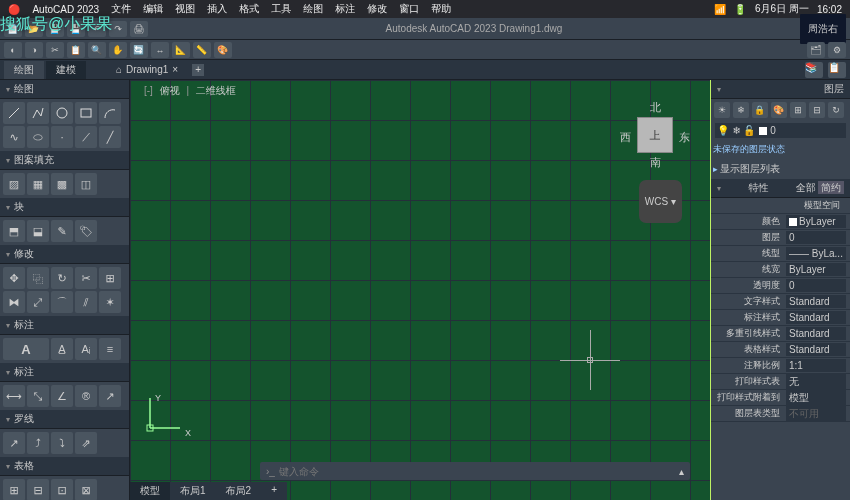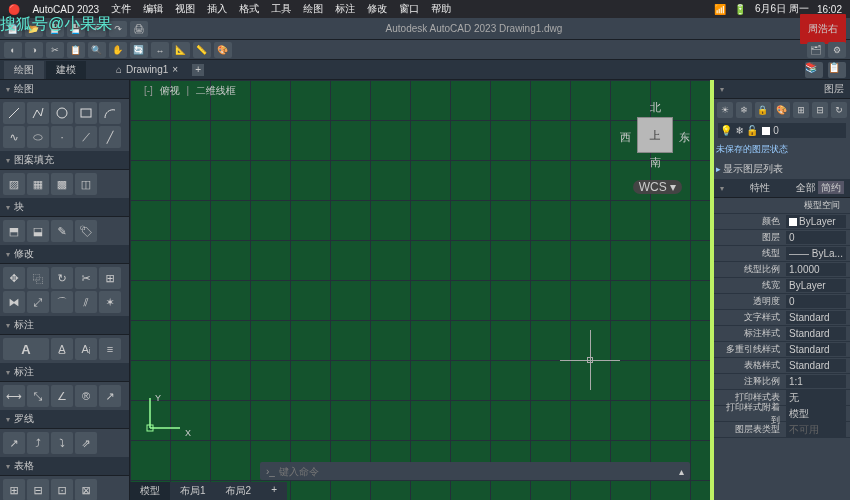--- a/index.html
+++ b/index.html
@@ -4,21 +4,21 @@
 <style>
 *{margin:0;padding:0;box-sizing:border-box;font-family:"Microsoft YaHei",sans-serif;font-size:10px;color:#ccc;user-select:none}
 body{width:850px;height:500px;background:#1e2832;overflow:hidden}
 .mac-menubar{height:18px;background:rgba(40,40,45,0.95);display:flex;align-items:center;padding:0 8px;gap:12px;color:#fff;font-size:10px}
 .mac-menubar .right{margin-left:auto;display:flex;gap:8px;align-items:center}
 .mac-menubar span{color:#eee}
 .watermark{position:absolute;top:14px;left:0;font-size:16px;color:#5eead4;z-index:100;font-weight:500;text-shadow:0 0 4px rgba(0,0,0,0.8)}
 .toolbar{height:22px;background:#3a4450;display:flex;align-items:center;padding:0 4px;gap:3px;border-bottom:1px solid #1a1f26}
 .toolbar .icon{width:18px;height:16px;background:#4a5560;border-radius:2px;display:flex;align-items:center;justify-content:center;font-size:9px}
 .title-center{flex:1;text-align:center;color:#aaa;font-size:10px}
-.user-badge{background:#b91c1c;padding:8px 8px;border-radius:1px;font-size:10px}
+.user-badge{background:#0f172a;padding:8px 8px;border-radius:1px;font-size:10px}
 .tabs-bar{height:20px;background:#2a3440;display:flex;align-items:center;padding:0 4px;gap:2px;border-bottom:1px solid #1a1f26}
 .tab{padding:2px 10px;background:#3a4450;font-size:10px;cursor:pointer}
 .tab.active{background:#1e2832}
 .doc-tab{display:flex;align-items:center;gap:4px;padding:1px 6px}
 .doc-tab .plus{width:12px;height:12px;background:#4a5560;display:flex;align-items:center;justify-content:center}
 .main{display:flex;height:420px}
 .left-panel{width:130px;background:#3a4450;overflow-y:auto;border-right:1px solid #1a1f26}
 .section-hdr{background:#2a3440;padding:2px 6px;font-size:10px;display:flex;align-items:center;gap:4px;border-bottom:1px solid #1a1f26}
 .section-hdr::before{content:"▾";font-size:8px;color:#888}
 .tool-grid{display:flex;flex-wrap:wrap;padding:3px;gap:2px}
@@ -31,31 +31,31 @@
 .grid-bg{position:absolute;inset:0;background-image:linear-gradient(#252f3a 1px,transparent 1px),linear-gradient(90deg,#252f3a 1px,transparent 1px);background-size:40px 40px}
 .crosshair{position:absolute;top:280px;left:460px}
 .crosshair::before,.crosshair::after{content:"";position:absolute;background:#aaa}
 .crosshair::before{width:60px;height:1px;left:-30px;top:0}
 .crosshair::after{width:1px;height:60px;top:-30px;left:0}
 .crosshair .box{position:absolute;width:6px;height:6px;border:1px solid #aaa;left:-3px;top:-3px}
 .viewcube{position:absolute;top:20px;right:20px;width:70px;height:70px}
 .vc-center{position:absolute;width:36px;height:36px;background:#b8b8b8;left:17px;top:17px;display:flex;align-items:center;justify-content:center;color:#333;font-size:11px;border:1px solid #888}
 .vc-n,.vc-s,.vc-e,.vc-w{position:absolute;color:#ccc;font-size:11px}
 .vc-n{top:0;left:30px}.vc-s{bottom:0;left:30px}.vc-e{right:0;top:30px}.vc-w{left:0;top:30px}
-.wcs-badge{position:absolute;top:100px;right:28px;background:#444;padding:0 6px;border-radius:7px;font-size:12px}
+.wcs-badge{position:absolute;top:100px;right:28px;background:#444;padding:16px 6px;border-radius:7px;font-size:10px}
 .ucs-icon{position:absolute;bottom:30px;left:20px}
 .ucs-icon .y{position:absolute;font-size:9px;left:5px;top:-35px}
 .ucs-icon .x{position:absolute;font-size:9px;left:35px;top:0}
 .cmd-line{position:absolute;bottom:20px;left:130px;right:20px;height:18px;background:#3a4450;display:flex;align-items:center;padding:0 6px;border-radius:2px}
 .cmd-line input{flex:1;background:transparent;border:none;color:#aaa;font-size:10px;outline:none}
 .cmd-line .chevron{color:#888;margin-right:4px}
 .bottom-tabs{position:absolute;bottom:0;left:0;display:flex;background:#2a3440;height:18px}
 .bottom-tabs .bt{padding:2px 10px;font-size:10px;cursor:pointer}
 .bottom-tabs .bt.active{background:#1e2832}
-.right-panel{width:140px;background:#3a4450;overflow-y:auto;border-left:4px solid #bef264}
+.right-panel{width:140px;background:#3a4450;overflow-y:auto;border-left:1px solid #bef264}
 .prop-row{display:flex;align-items:center;padding:1px 4px;border-bottom:1px solid #2a3440;height:16px}
 .prop-label{flex:1;text-align:right;padding-right:6px;font-size:9px;color:#ccc}
 .prop-val{width:60px;background:#2a3440;padding:1px 3px;font-size:9px;display:flex;align-items:center;gap:2px}
 .prop-val.white{background:#fff;color:#000}
 .color-sw{width:8px;height:8px;background:#fff;display:inline-block}
 .layer-icons{display:flex;gap:3px;padding:3px;flex-wrap:wrap}
 .layer-icons .li{width:16px;height:16px;background:#4a5560;border-radius:2px;font-size:9px;display:flex;align-items:center;justify-content:center}
 .layer-select{margin:2px 4px;background:#2a3440;padding:2px;display:flex;align-items:center;gap:3px;font-size:9px}
 .sub-link{padding:3px 2px;font-size:9px;color:#9cf}
 </style>
@@ -322,26 +322,20 @@
             <span>0</span>
           </div>
         </div>
         <div class="prop-row">
           <div class="prop-label">线型</div>
           <div class="prop-val">
             <span>—— ByLa...</span>
           </div>
         </div>
         <div class="prop-row">
-          <div class="prop-label">线型比例</div>
-          <div class="prop-val">
-            <span>1.0000</span>
-          </div>
-        </div>
-        <div class="prop-row">
           <div class="prop-label">线宽</div>
           <div class="prop-val">
             <span>ByLayer</span>
           </div>
         </div>
         <div class="prop-row">
           <div class="prop-label">透明度</div>
           <div class="prop-val">
             <span>0</span>
           </div>

